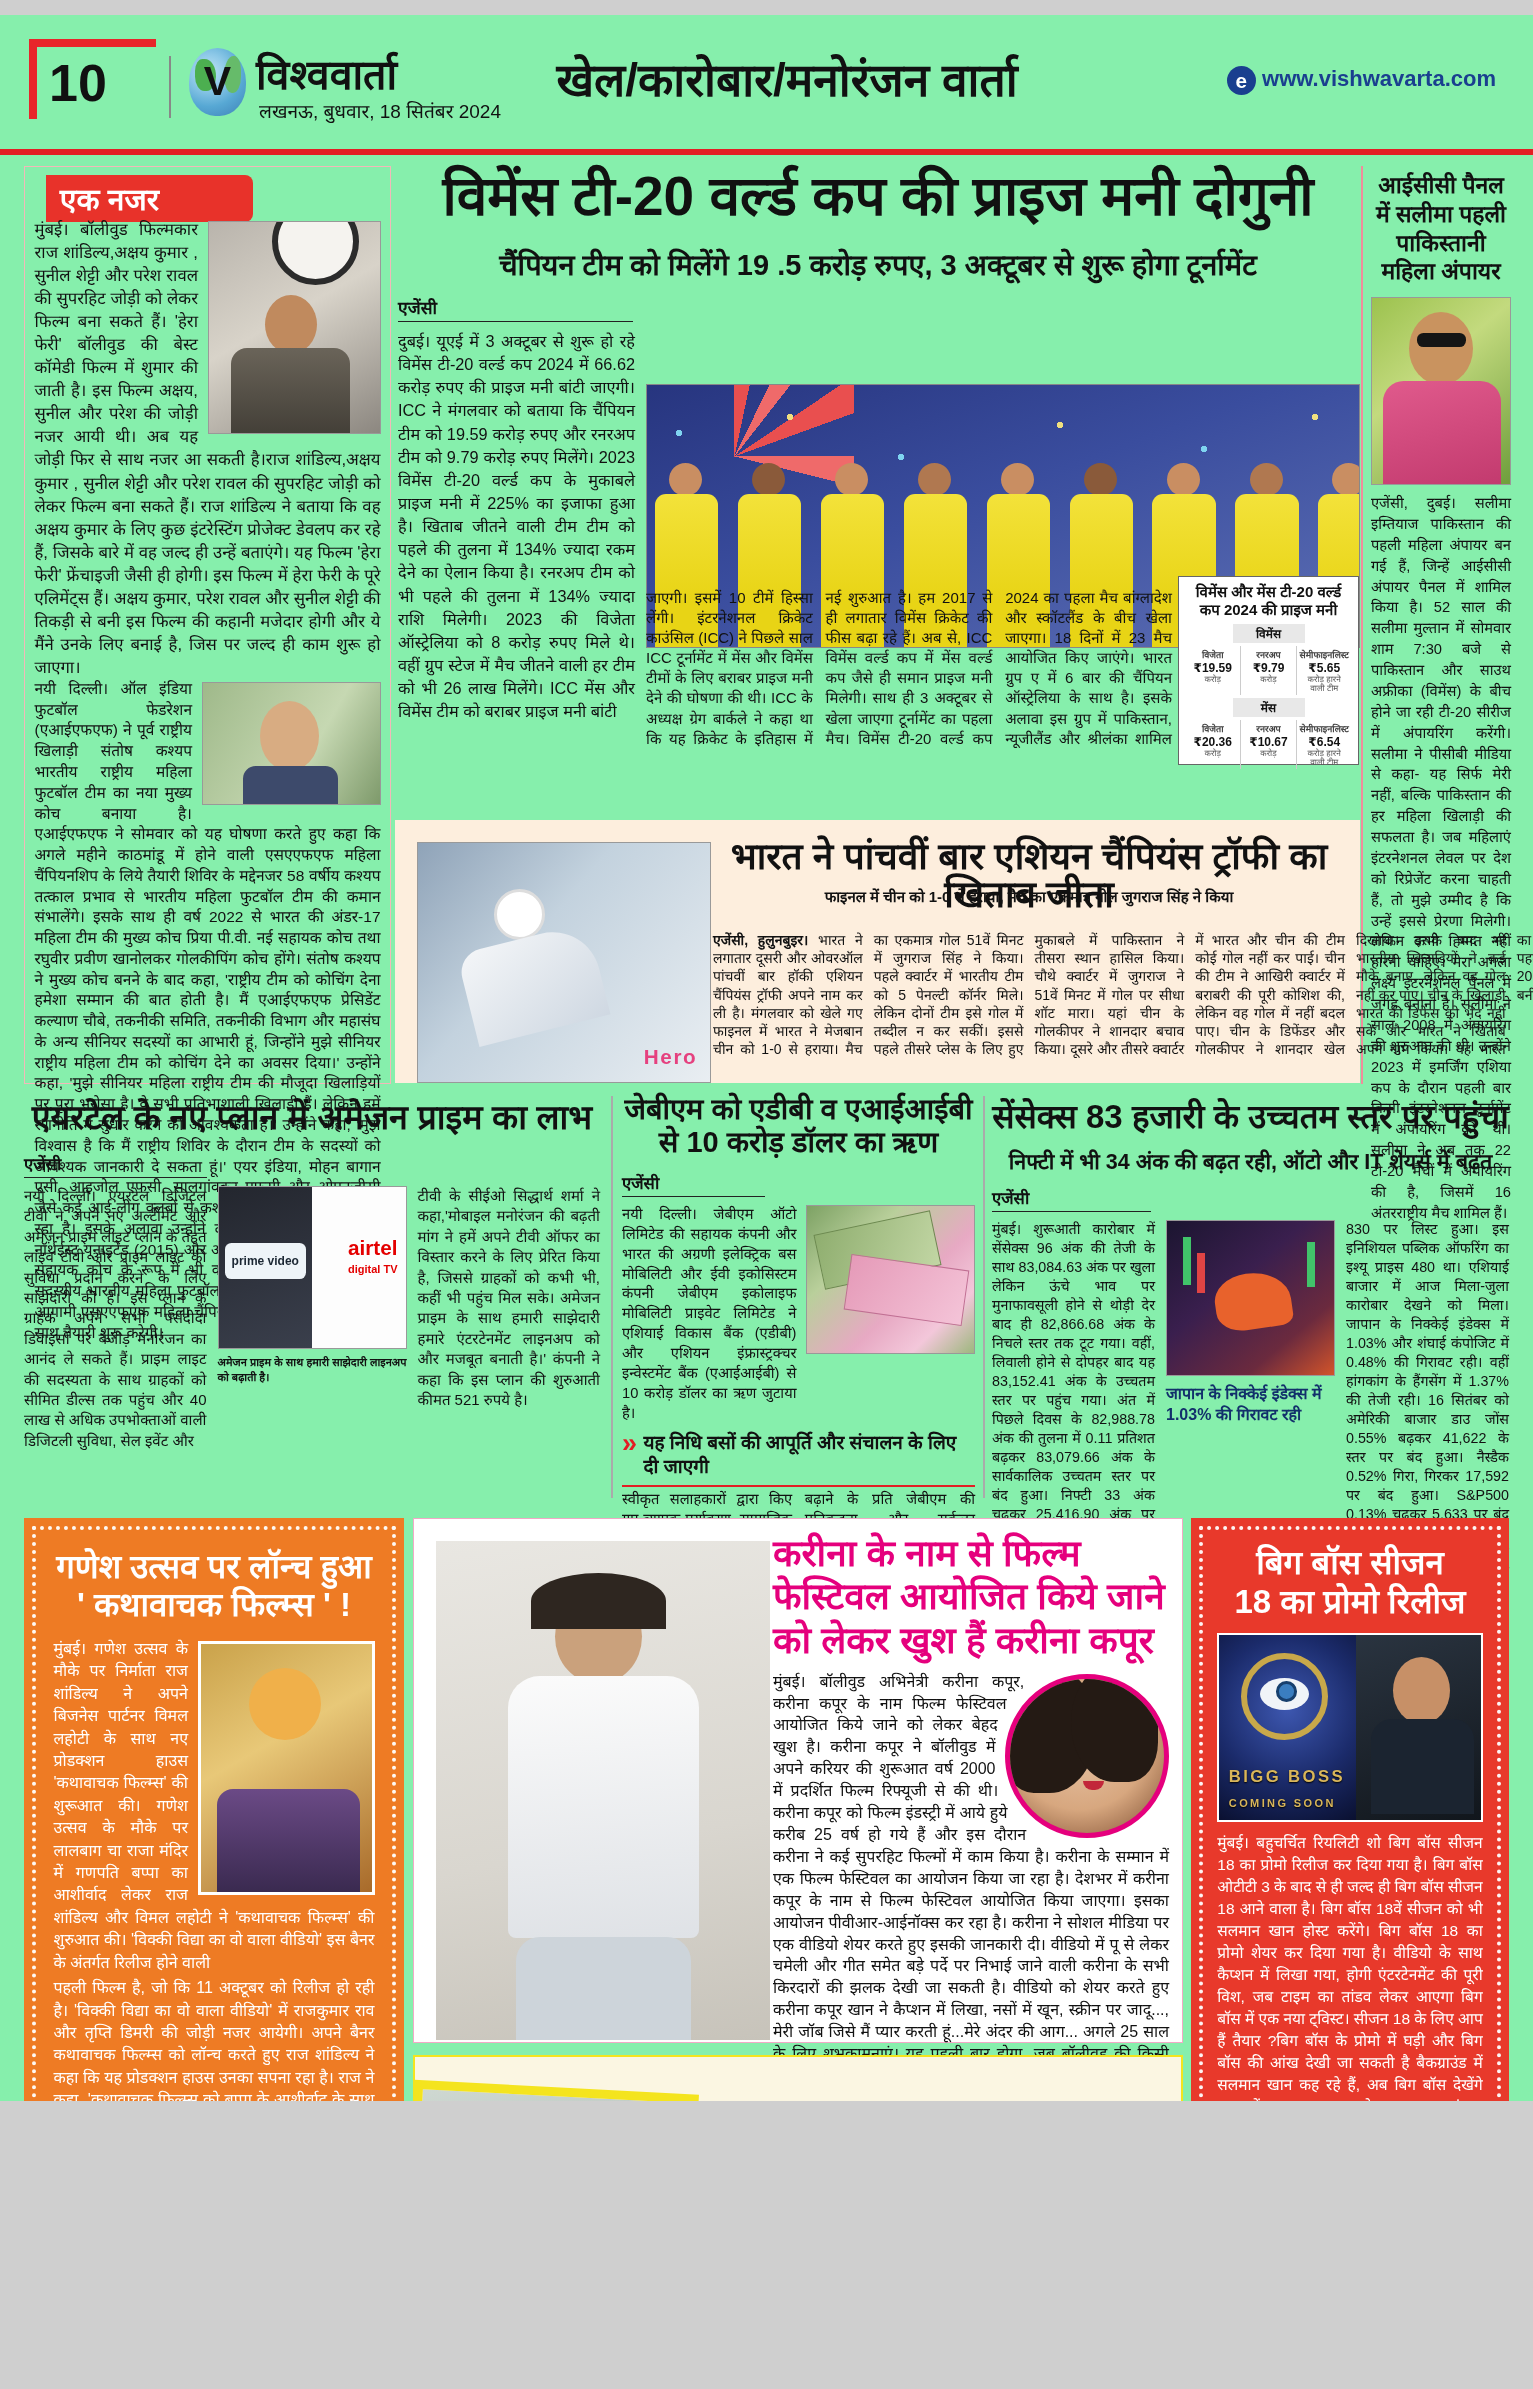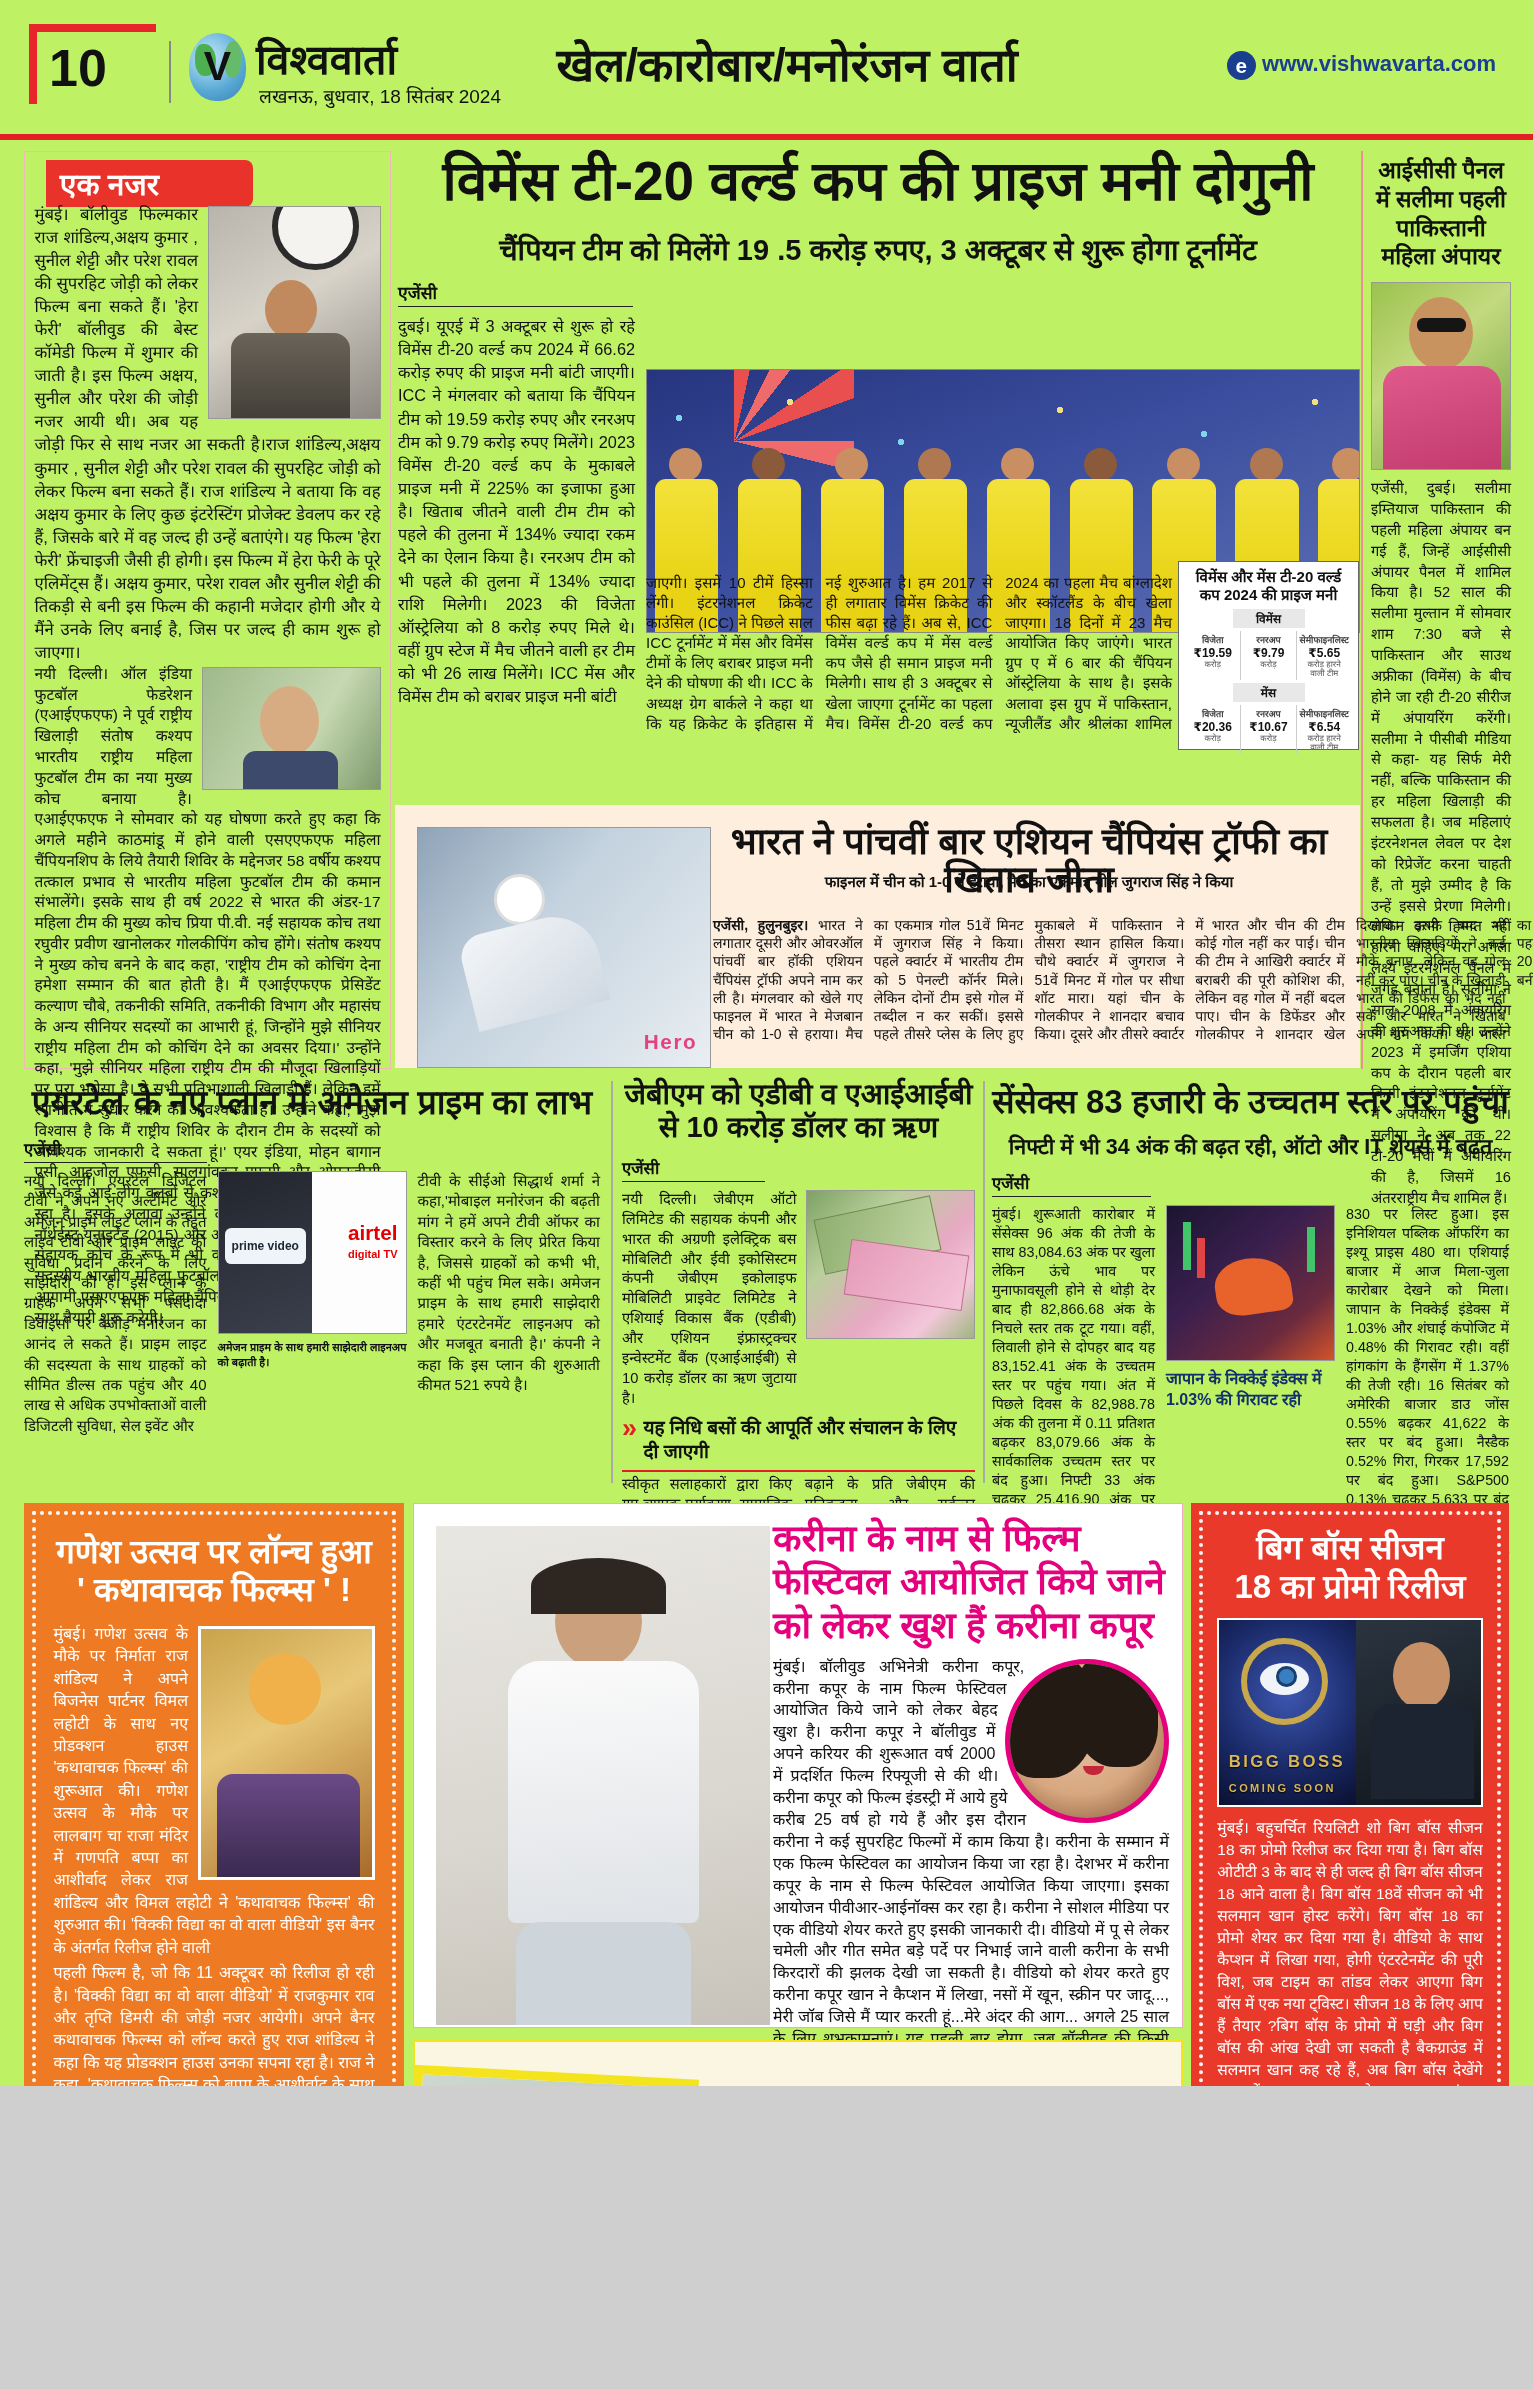--- a/index.html
+++ b/index.html
@@ -1,17 +1,17 @@
 <!DOCTYPE html>
 <html style="font-size:12.7px"><head>
 <meta charset="utf-8">
 <style>
   html,body{margin:0;padding:0;background:#cfcfcf}
   *{box-sizing:border-box}
-  .page{position:relative;width:1533px;height:2086px;margin:0 auto;background:#bef264;
+  .page{position:relative;width:1533px;height:2086px;margin:15px auto;background:#86efac;
         font-family:"Liberation Sans","DejaVu Sans",sans-serif;color:#111;overflow:hidden}
   .abs{position:absolute}
   .b{font-weight:bold}.c{text-align:center}.j{text-align:justify}
   .pre{white-space:pre-line}
   p{margin:0}
   .fr{float:right;margin:3.2px 0 6.4px 9.5px}
   .fl{float:left;margin:3.2px 11px 6.4px 0}
   .byline{font-weight:bold;font-size:17.5px;border-bottom:1.6px solid #222;padding-bottom:2.4px;margin-bottom:8px}
   .cols2{column-count:2;column-gap:12.7px}
   .cols3{column-count:3;column-gap:12.7px}

